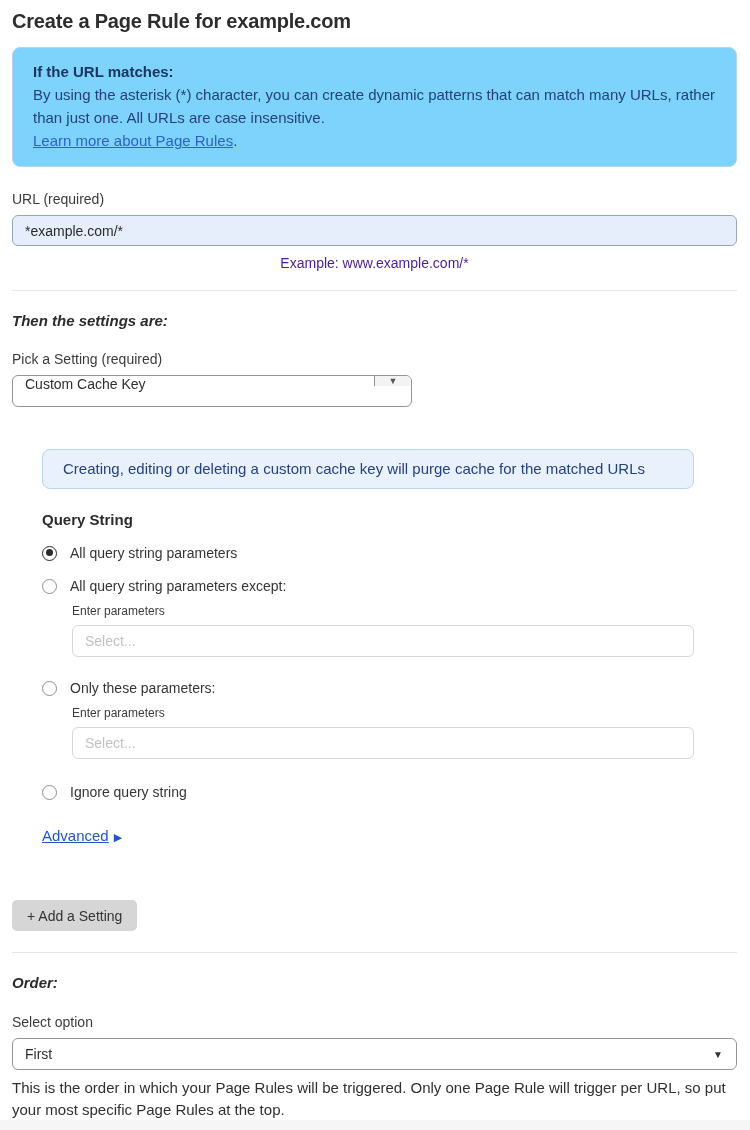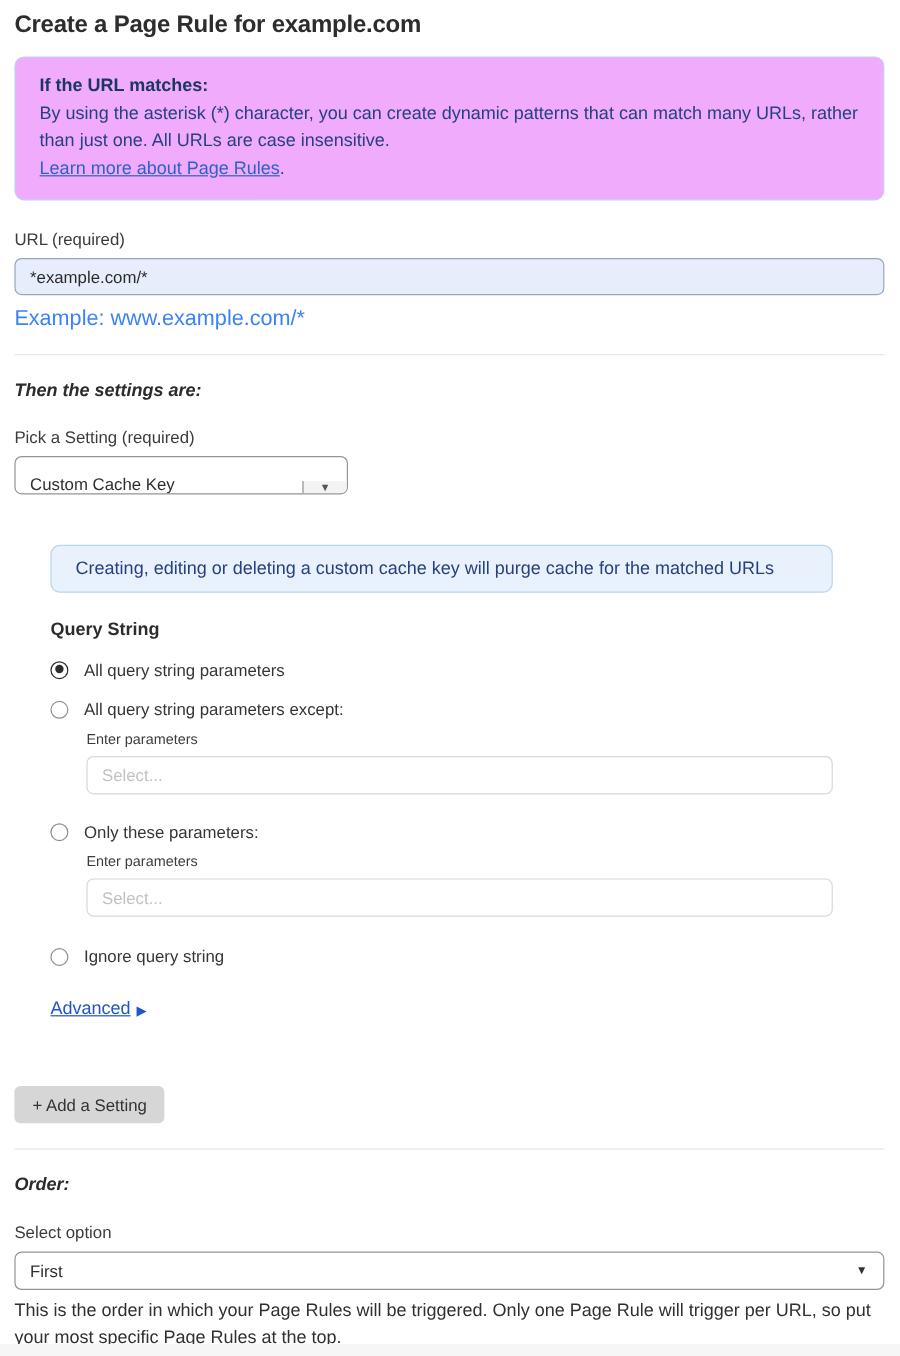--- a/index.html
+++ b/index.html
@@ -14,45 +14,45 @@
     background:#ffffff;
     box-sizing:border-box;
     padding:8px 13px 0 12px;
     overflow:hidden;
   }
   .page-title {
     font-size:20px; font-weight:bold; color:#2d2d2d;
     margin:2px 0 14px; letter-spacing:-0.2px;
   }
   .notice-box {
-    background:#f0abfc;
+    background:#7dd3fc;
     border:1px solid #b7d4f1;
     border-radius:8px;
     padding:12px 20px 14px;
     font-size:15px; line-height:23px;
     color:#26417f;
     margin-bottom:24px;
   }
   .notice-heading { font-weight:bold; color:#1c3663; }
   .notice-link { color:#2e62c9; text-decoration:underline; cursor:pointer; }
   .field-label { font-size:14px; color:#3c3c3c; margin:0 0 8px; }
   .url-input {
     display:block; width:100%; box-sizing:border-box; height:31px;
     background:#e7eefb; border:1px solid #98a6bd; border-radius:6px;
     padding:0 12px; font-size:14px; color:#2b2b2b;
     font-family:"Liberation Sans", sans-serif; outline:none;
   }
-  .hint { font-size:18px; color:#3b82f6; margin-top:9px; }
+  .hint { font-size:14px; color:#4c1d95; margin-top:9px;text-align:center; }
   .divider { border:none; border-top:1px solid #e7e7e7; margin:19px 0 21px; }
   .section-heading { font-size:15px; font-weight:bold; color:#2c2c2c; margin:0;font-style:italic; }
   .mt22 { margin-top:22px; }
   .pick-select {
-    width:278px; height:32px; box-sizing:border-box;
+    width:400px; height:32px; box-sizing:border-box;
     border:1px solid #949494; border-radius:6px;
-    display:flex; align-items:flex-end; overflow:hidden;
+    display:flex; align-items:flex-start; overflow:hidden;
     background:#fff; cursor:pointer; margin-top:8px;
   }
   .pick-select-value {
     flex:1; display:flex; align-items:center;
     padding-left:12px; font-size:14px; color:#2e2e2e;
   }
   .pick-select-btn {
     width:36px; background:#f3f3f3; border-left:1px solid #949494;
     display:flex; align-items:center; justify-content:center;
     font-size:9px; color:#555;

